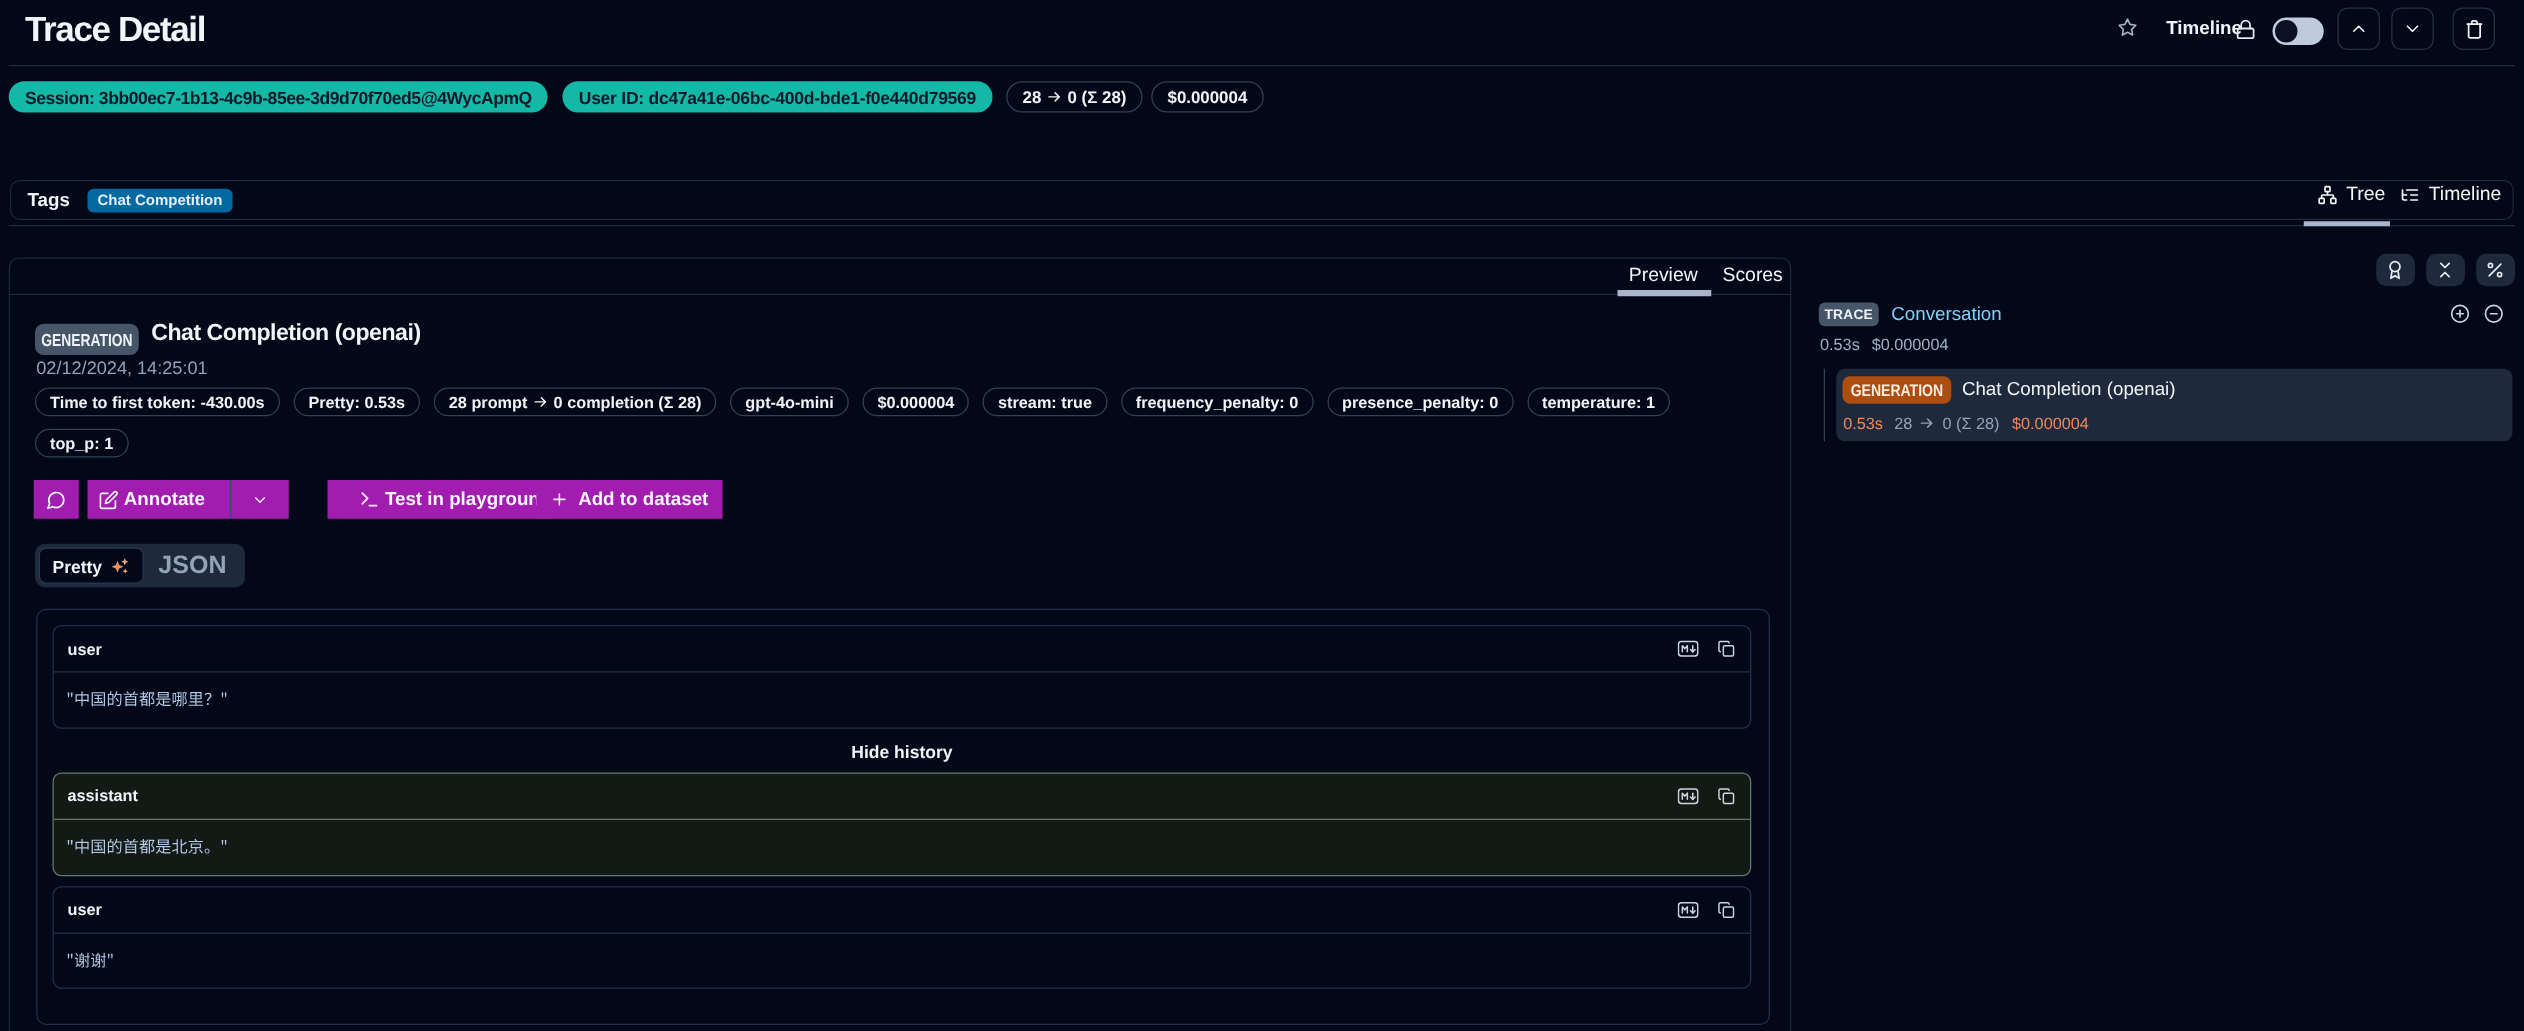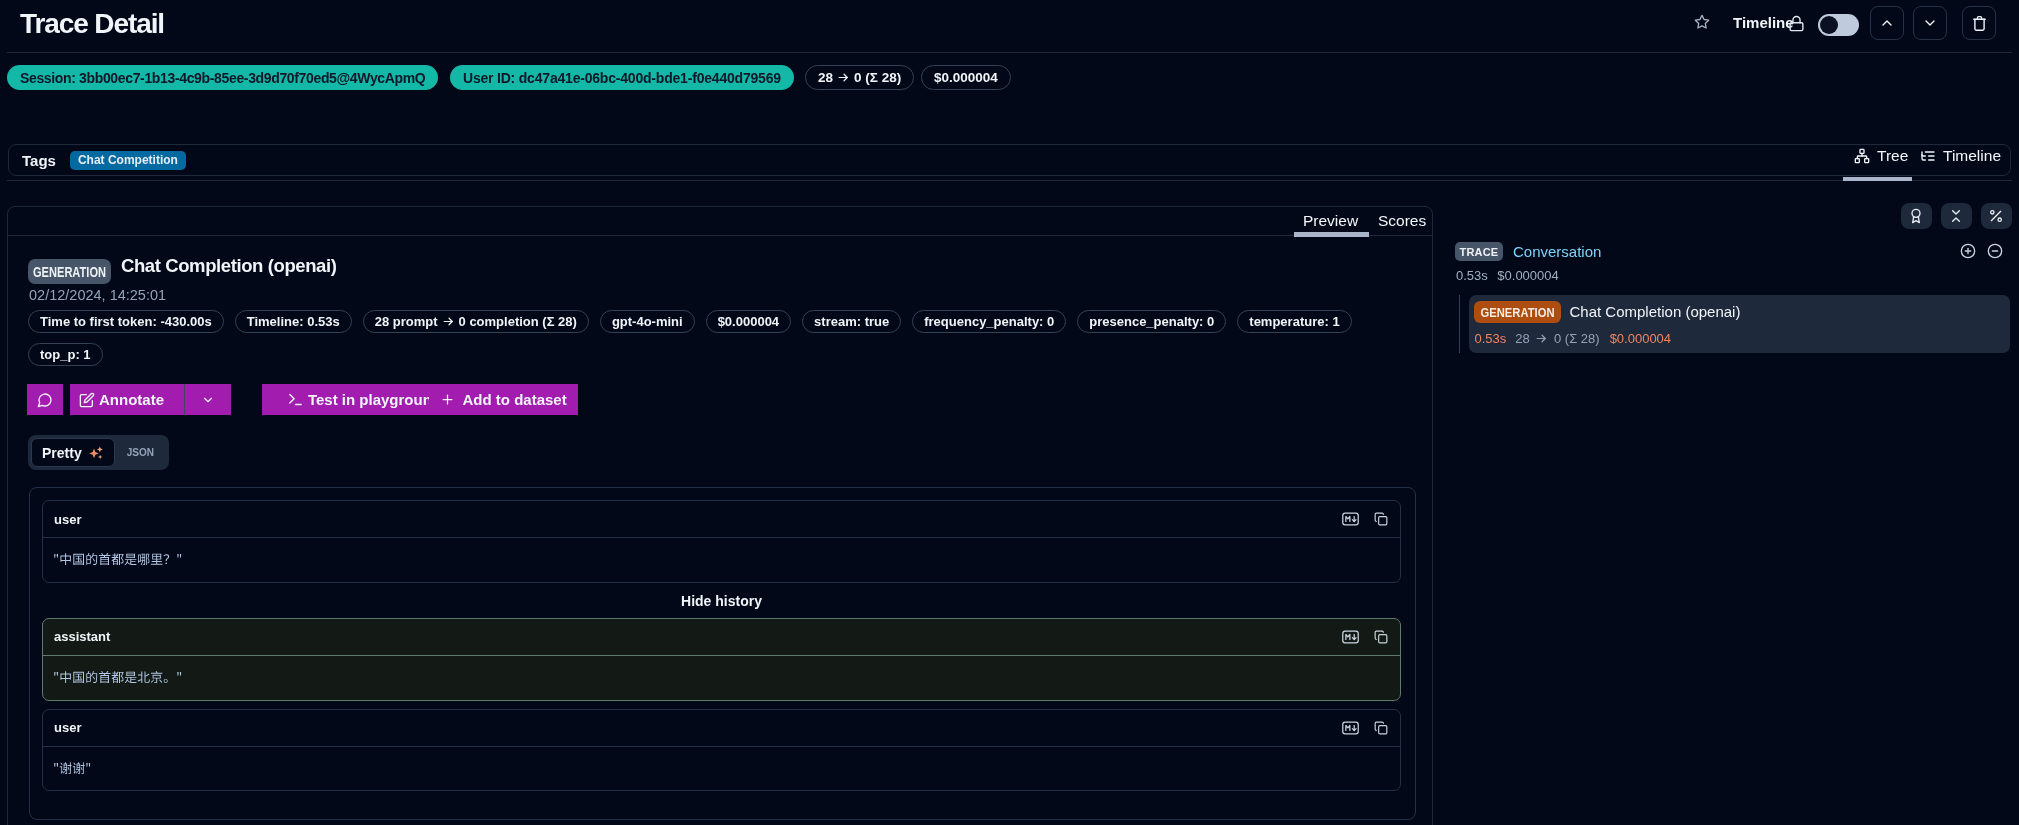--- a/index.html
+++ b/index.html
@@ -44,21 +44,21 @@
 .gdate { left:21px; top:80px; font-size:14.5px; color:#94a3b8; }
 
 .apills { position:absolute; left:20px; top:103px; width:1340px; display:flex; flex-wrap:wrap; gap:10px 11px; }
 .apill { height:23px; border-radius:12px; border:1px solid #334155; color:#f1f5f9; font-size:13px; font-weight:bold; display:flex; align-items:center; padding:0 11px; white-space:nowrap; }
 
 .btnrow { position:absolute; left:0; top:177px; height:31px; }
 .btn { position:absolute; top:0; height:31px; background:#a21caf; border-radius:0; color:#f1f5f9; font-size:15px; font-weight:600; display:flex; align-items:center; justify-content:center; gap:9px; }
 
 .seg { position:absolute; left:20px; top:228px; height:35px; background:#1e293b; border-radius:8px; display:flex; align-items:center; padding:0 3px; }
 .seg .on { background:#020817; border:1px solid #2b3850; border-radius:6px; height:29px; display:flex; align-items:center; gap:6px; padding:0 10px; font-size:14px; font-weight:600; color:#f1f5f9; }
-.seg .off { padding:0 12px; font-size:10px; font-weight:600; color:#94a3b8; }
+.seg .off { padding:0 12px; font-size:20px; font-weight:600; color:#94a3b8; }
 
 .iobox { position:absolute; left:21px; top:280px; width:1387px; height:333px; border:1px solid #243049; border-radius:8px; padding:12px 14px 12px 12px; }
 .card { position:relative; border:1px solid #243049; border-radius:7px; margin:0 0 8px 0; }
 .card .chead { height:37px; border-bottom:1px solid #243049; display:flex; align-items:center; padding:0 12px 0 11px; }
 .card .crole { font-size:13px; font-weight:bold; color:#f1f5f9; }
 .card .cicons { margin-left:auto; display:flex; align-items:center; gap:15px; color:#cbd5e1; }
 .card .cbody { padding:11px 14px 17px 9.5px; }
 .card.green { border-color:#61796a; background:#131a15; }
 .card.green .chead { border-bottom-color:#61796a; }
 .hidehist { text-align:center; font-size:14px; font-weight:bold; color:#f1f5f9; padding:1.5px 0 9px 0; }
@@ -153,21 +153,21 @@
       <span class="ptab" style="left:1370px;">Scores</span>
       <span class="ptab-underline"></span>
     </div>
     <span class="abs genbadge"><svg width="83" height="25">
           <text x="5" y="17.5" textLength="73" lengthAdjust="spacingAndGlyphs" font-family="Liberation Sans, sans-serif" font-size="14" font-weight="bold" fill="#eef2f7">GENERATION</text>
         </svg></span>
     <span class="abs gtitle">Chat Completion (openai)</span>
     <span class="abs gdate">02/12/2024, 14:25:01</span>
     <div class="apills">
       <span class="apill">Time to first token: -430.00s</span>
-      <span class="apill">Timeline: 0.53s</span>
+      <span class="apill">Pretty: 0.53s</span>
       <span class="apill">28 prompt<svg style="margin:0 4px;" width="13" height="13" viewBox="0 0 24 24" fill="none" stroke="currentColor" stroke-width="2.2" stroke-linecap="round" stroke-linejoin="round">
             <path d="M4 12h15"></path>
             <path d="M13 6l6 6-6 6"></path>
           </svg>0 completion (Σ 28)</span>
       <span class="apill">gpt-4o-mini</span>
       <span class="apill">$0.000004</span>
       <span class="apill">stream: true</span>
       <span class="apill">frequency_penalty: 0</span>
       <span class="apill">presence_penalty: 0</span>
       <span class="apill">temperature: 1</span>

